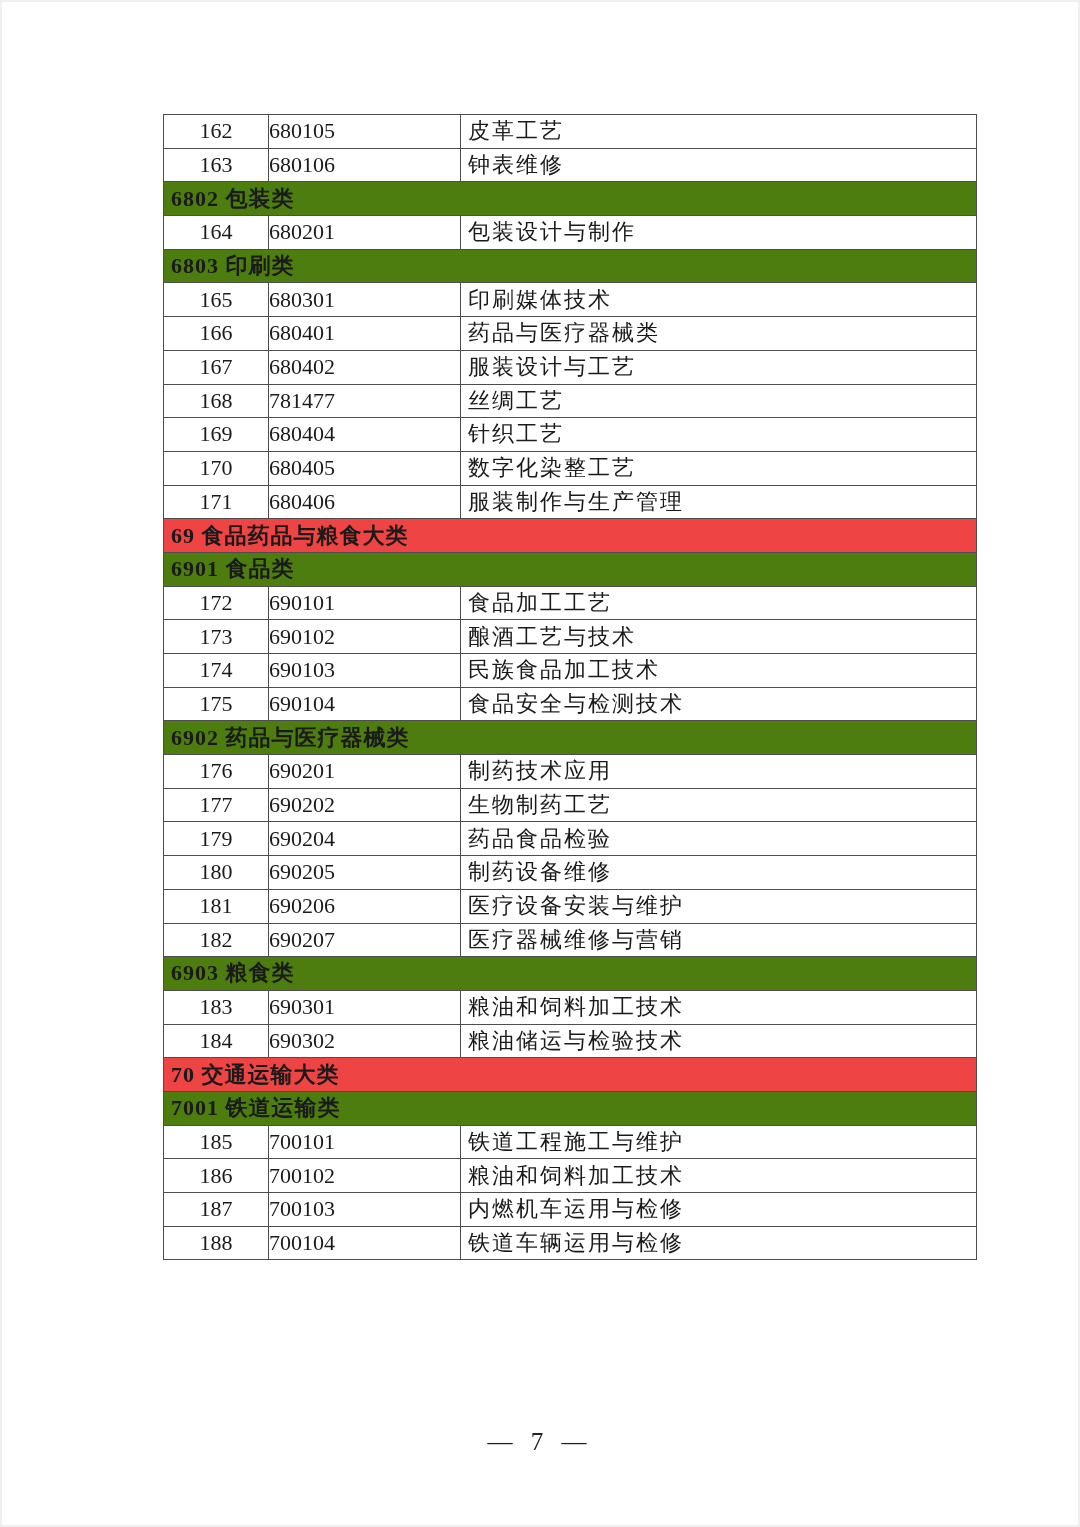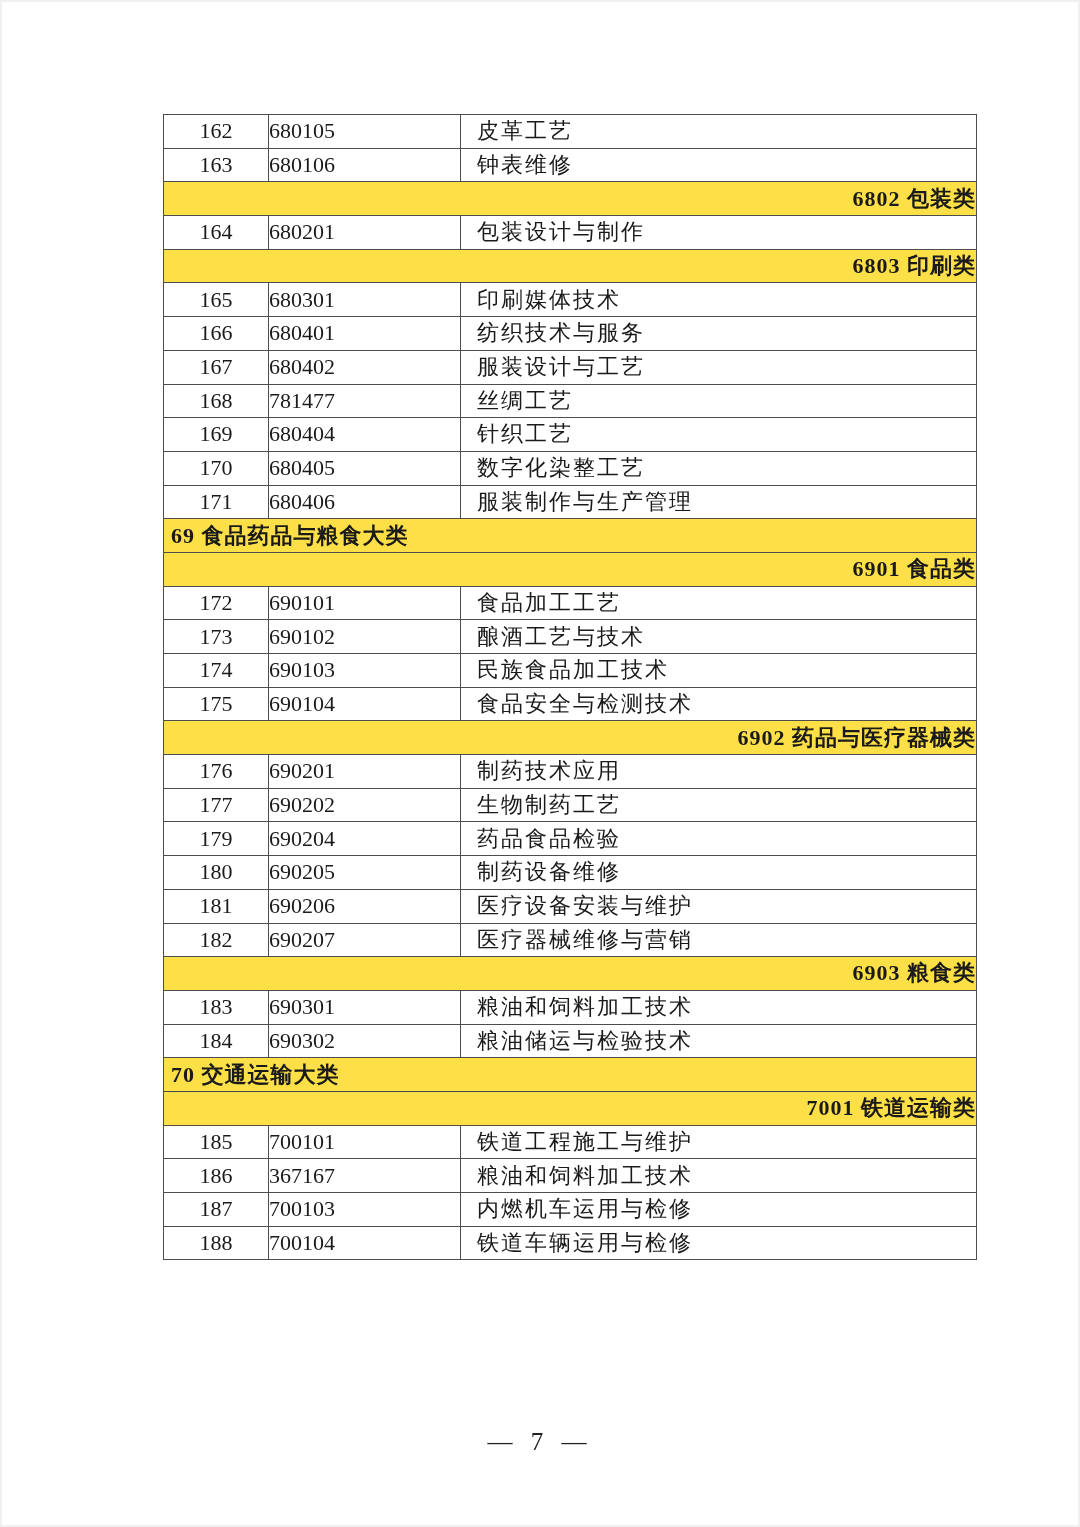--- a/index.html
+++ b/index.html
@@ -30,32 +30,32 @@
     border: 1px solid #4d4d4d;
     height: 33.7px;
     font-size: 22px;
     line-height: 1.1;
     vertical-align: middle;
     white-space: nowrap;
     overflow: hidden;
   }
   .col-no   { width: 105px; text-align: center; }
   .col-code { width: 192px; text-align: left; }
-  .col-name { width: 516px; text-align: left; padding-left: 16px; letter-spacing: 2px; margin-left: 34px; }
+  .col-name { width: 516px; text-align: left; padding-left: 7px; letter-spacing: 2px; margin-left: 34px; }
   .sub-header {
-    background: #fde047;
+    background: #4d7c0f;
     font-weight: bold;
-    text-align: right;
+    text-align: left;
     padding-left: 7px;
     font-size: 22px;
     letter-spacing: 1px;
     margin-top: 28px;
   }
   .major-header {
-    background: #fde047;
+    background: #ef4444;
     font-weight: bold;
     text-align: left;
     padding-left: 7px;
     font-size: 27px;
     letter-spacing: 1px;
   }
   .page-footer {
     position: absolute;
     left: 0;
     width: 1080px;
@@ -95,21 +95,21 @@
           <td colspan="3" class="sub-header">6803 印刷类</td>
         </tr>
         <tr>
           <td class="col-no">165</td>
           <td class="col-code">680301</td>
           <td class="col-name">印刷媒体技术</td>
         </tr>
         <tr>
           <td class="col-no">166</td>
           <td class="col-code">680401</td>
-          <td class="col-name">纺织技术与服务</td>
+          <td class="col-name">药品与医疗器械类</td>
         </tr>
         <tr>
           <td class="col-no">167</td>
           <td class="col-code">680402</td>
           <td class="col-name">服装设计与工艺</td>
         </tr>
         <tr>
           <td class="col-no">168</td>
           <td class="col-code">781477</td>
           <td class="col-name">丝绸工艺</td>
@@ -207,21 +207,21 @@
         <tr>
           <td colspan="3" class="sub-header">7001 铁道运输类</td>
         </tr>
         <tr>
           <td class="col-no">185</td>
           <td class="col-code">700101</td>
           <td class="col-name">铁道工程施工与维护</td>
         </tr>
         <tr>
           <td class="col-no">186</td>
-          <td class="col-code">367167</td>
+          <td class="col-code">700102</td>
           <td class="col-name">粮油和饲料加工技术</td>
         </tr>
         <tr>
           <td class="col-no">187</td>
           <td class="col-code">700103</td>
           <td class="col-name">内燃机车运用与检修</td>
         </tr>
         <tr>
           <td class="col-no">188</td>
           <td class="col-code">700104</td>

